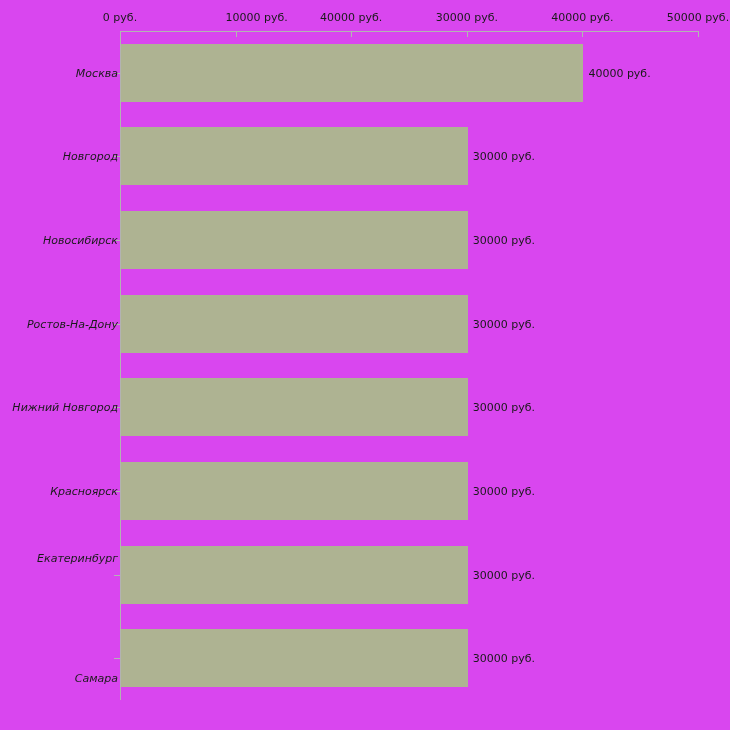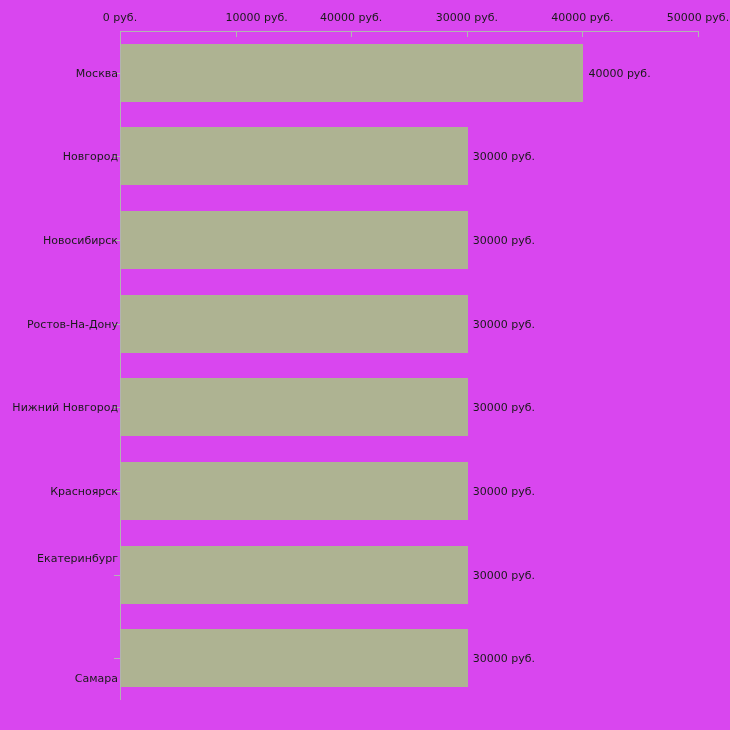--- a/index.html
+++ b/index.html
@@ -65,20 +65,21 @@
   }
   .cat-label {
     position: absolute;
     right: 612px;       
     transform: translateY(-50%);
     white-space: nowrap;
     text-align: left;
     font-size: 11px;
     color: #1a1a1a;
     line-height: 13px;
+    font-style: italic;
   }
 
   
   .bar {
     position: absolute;
     left: 121px;
     background: #aeb392;
   }
   .bar-value {
     position: absolute;

